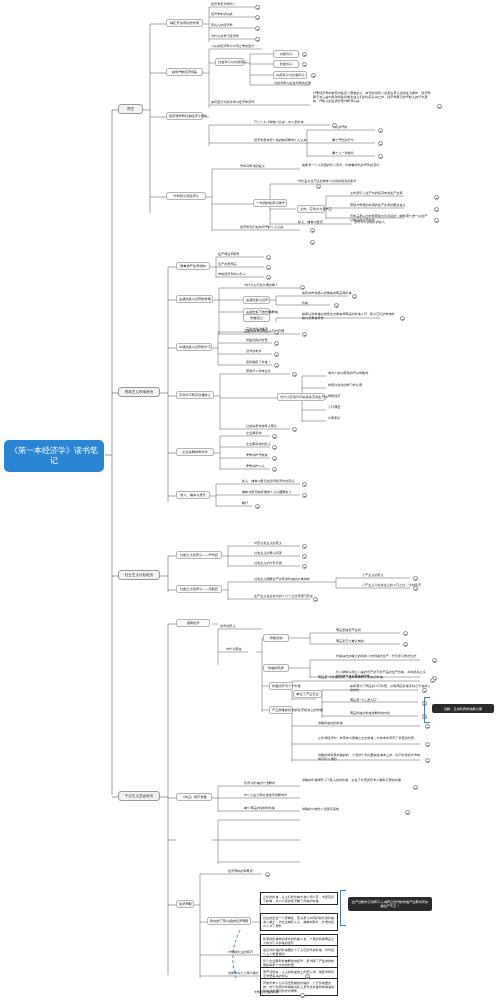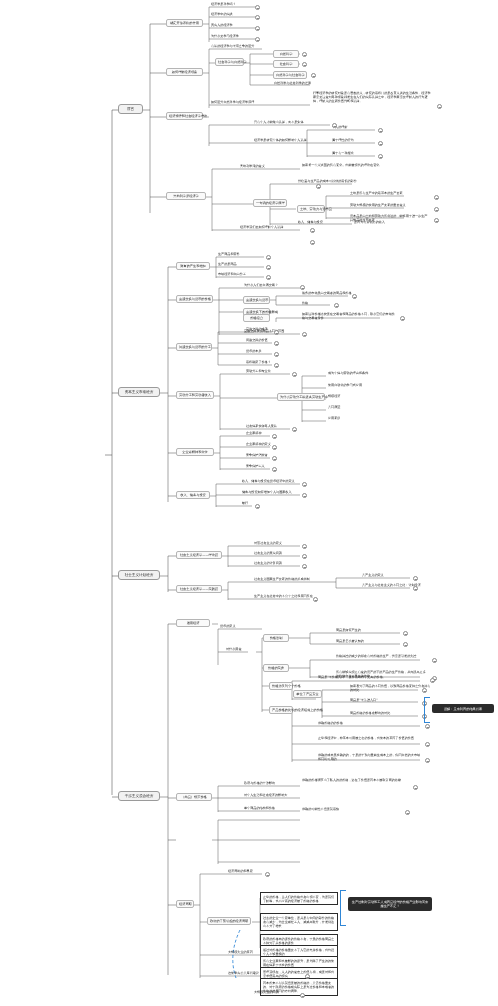--- a/index.html
+++ b/index.html
@@ -379,20 +379,21 @@
       <path d="M206,922 L232,922"></path>
       <path d="M252,922 L260,922"></path>
       <path d="M260,898 L260,948"></path>
       <path d="M260,898 L275,898"></path>
       <path d="M260,922 L275,922"></path>
     </g>
 
     <path d="M240,930 Q228,955 236,978" stroke="#2f86d6" stroke-width="0.9" stroke-dasharray="3,2.2" fill="none"></path>
   </svg>
 
+  <div class="node n-root" style="left:4px;top:440px;">《第一本经济学》读书笔记</div>
 
   <div class="node n-l1" style="left:118px;top:104px;width:25px;">前言</div>
   <div class="node n-l1" style="left:118px;top:387px;width:42px;">资本主义市场经济</div>
   <div class="node n-l1" style="left:118px;top:570px;width:42px;">社会主义计划经济</div>
   <div class="node n-l1" style="left:118px;top:791px;width:42px;">干涉主义混合经济</div>
 
   <div class="node n-l2" style="left:166px;top:19px;width:37px;">确定开放系统的作用</div>
   <div class="node n-l2" style="left:166px;top:68px;width:37px;">如何理解经济现象</div>
   <div class="node n-l2" style="left:166px;top:112px;width:37px;">经济规律和社会经济学理论</div>
   <div class="node n-l2" style="left:166px;top:192px;width:40px;">奥地利学派经济学</div>

